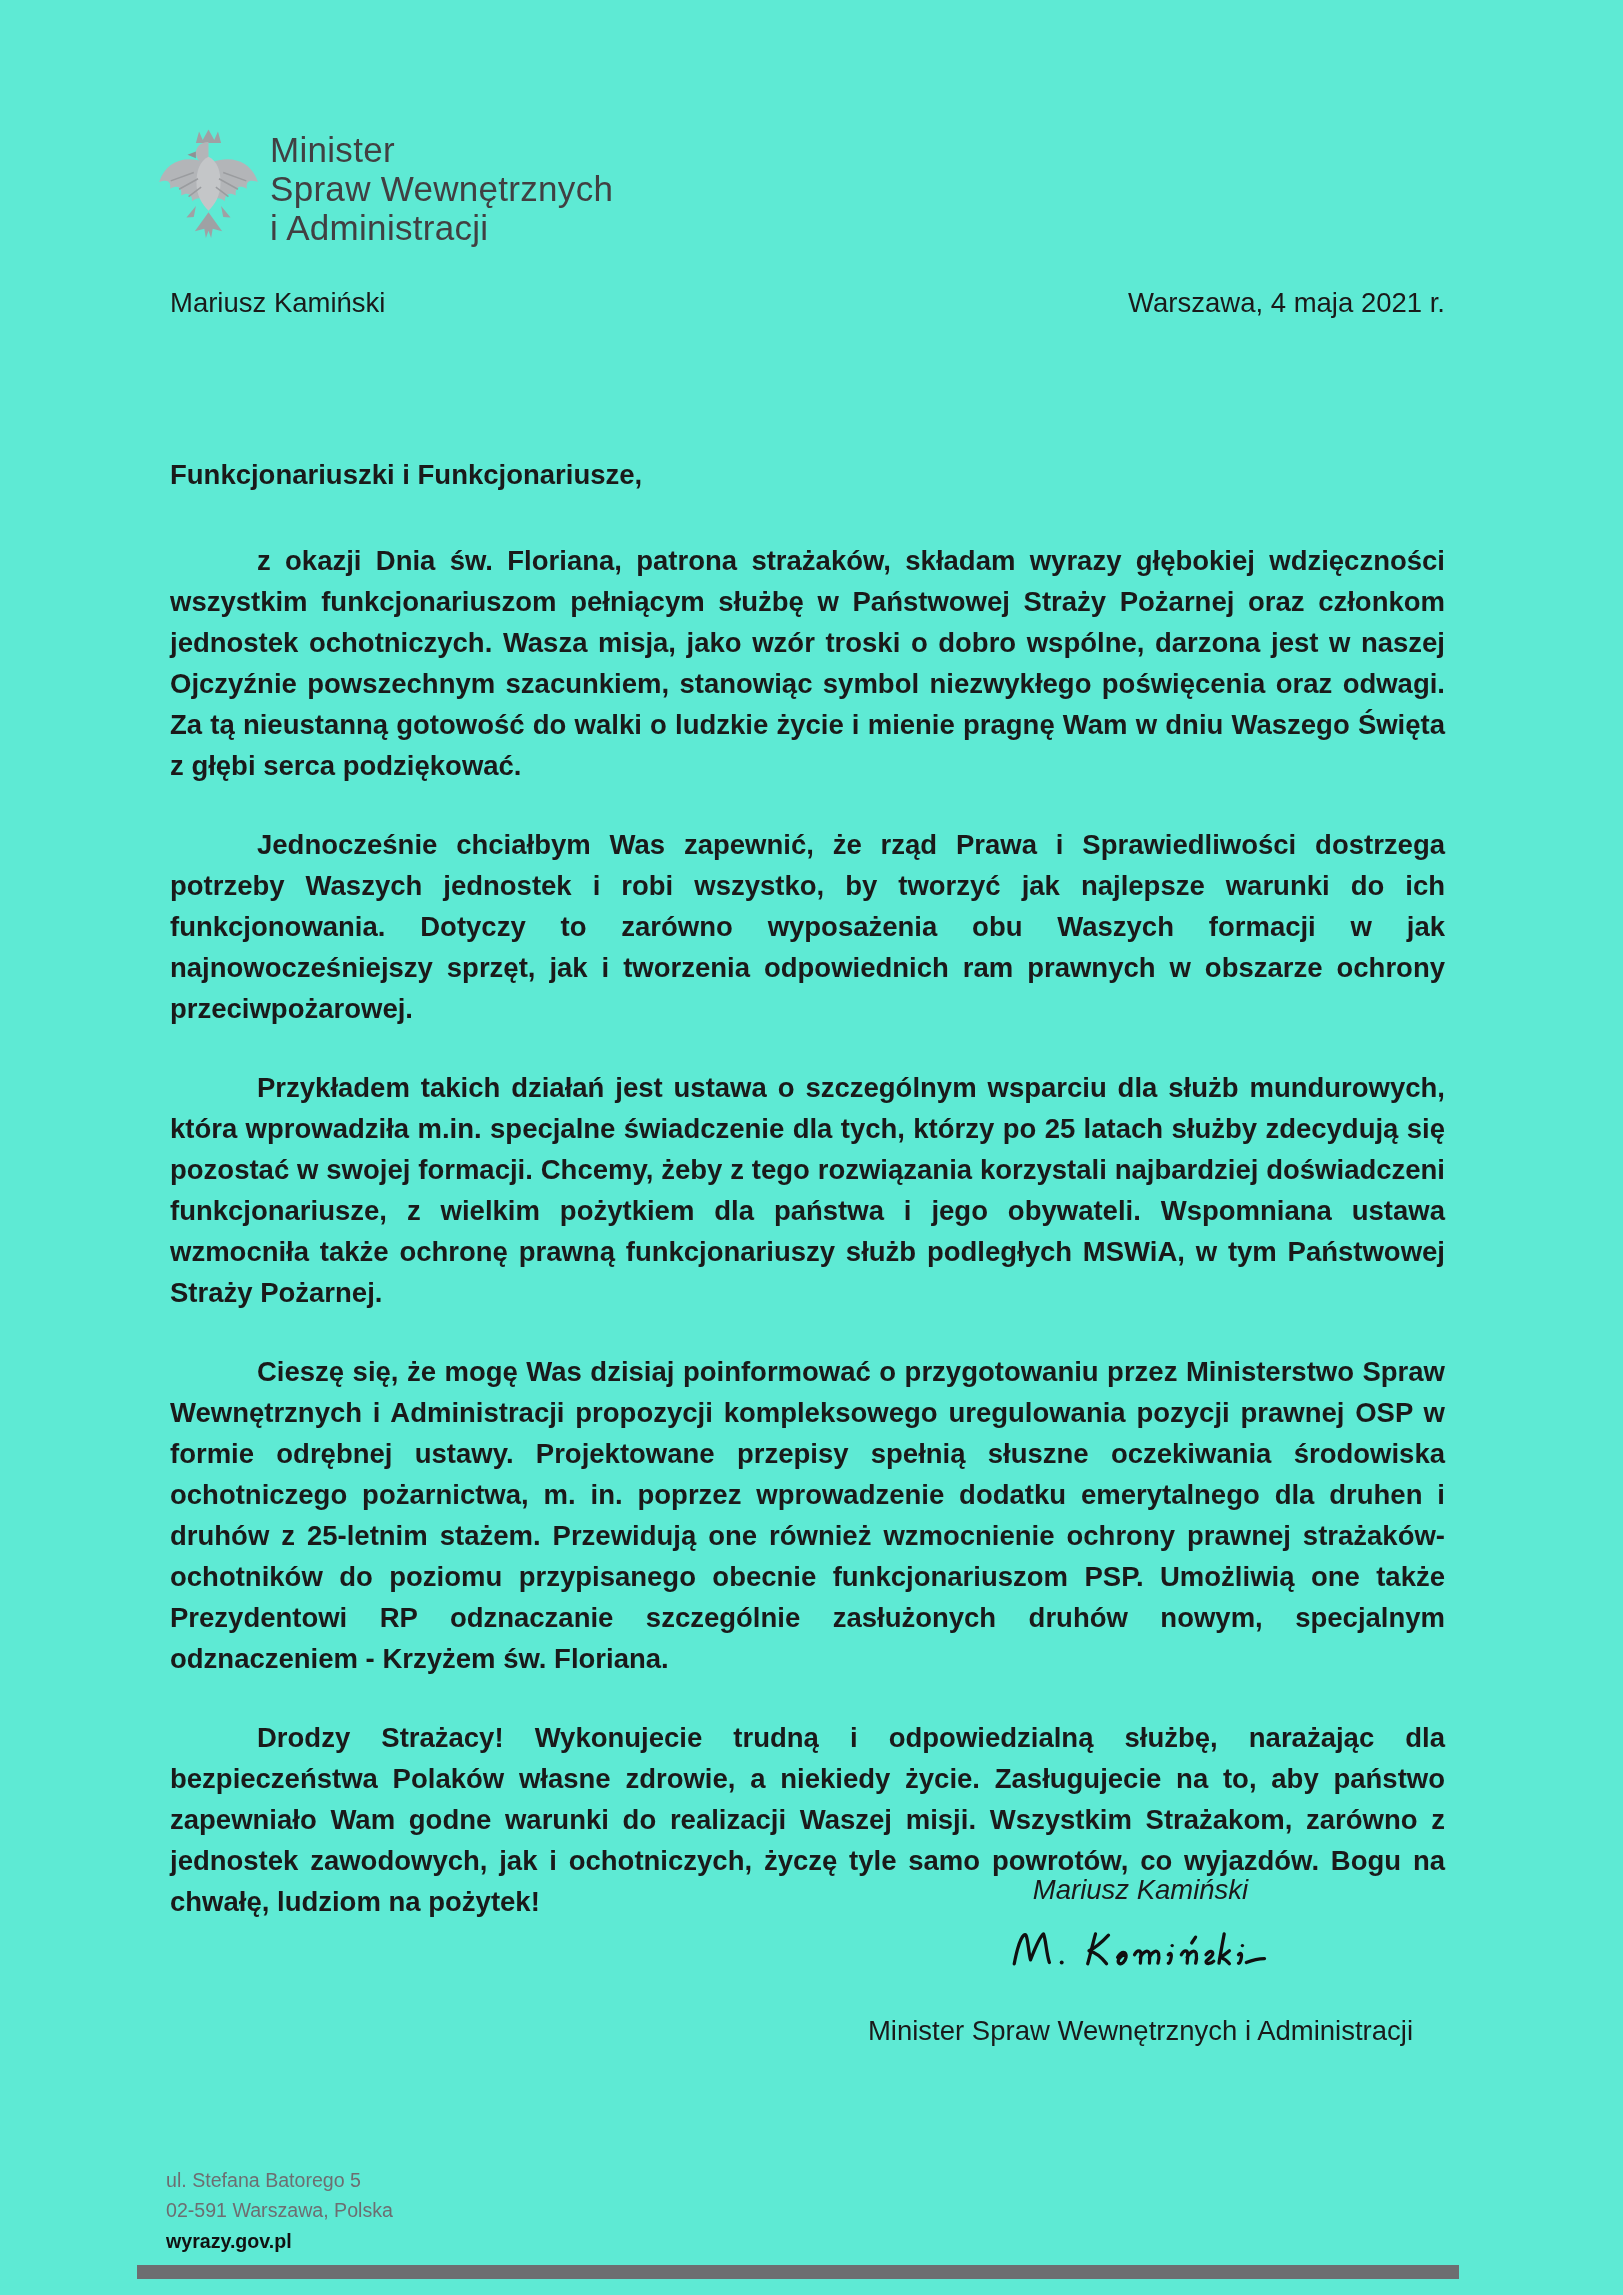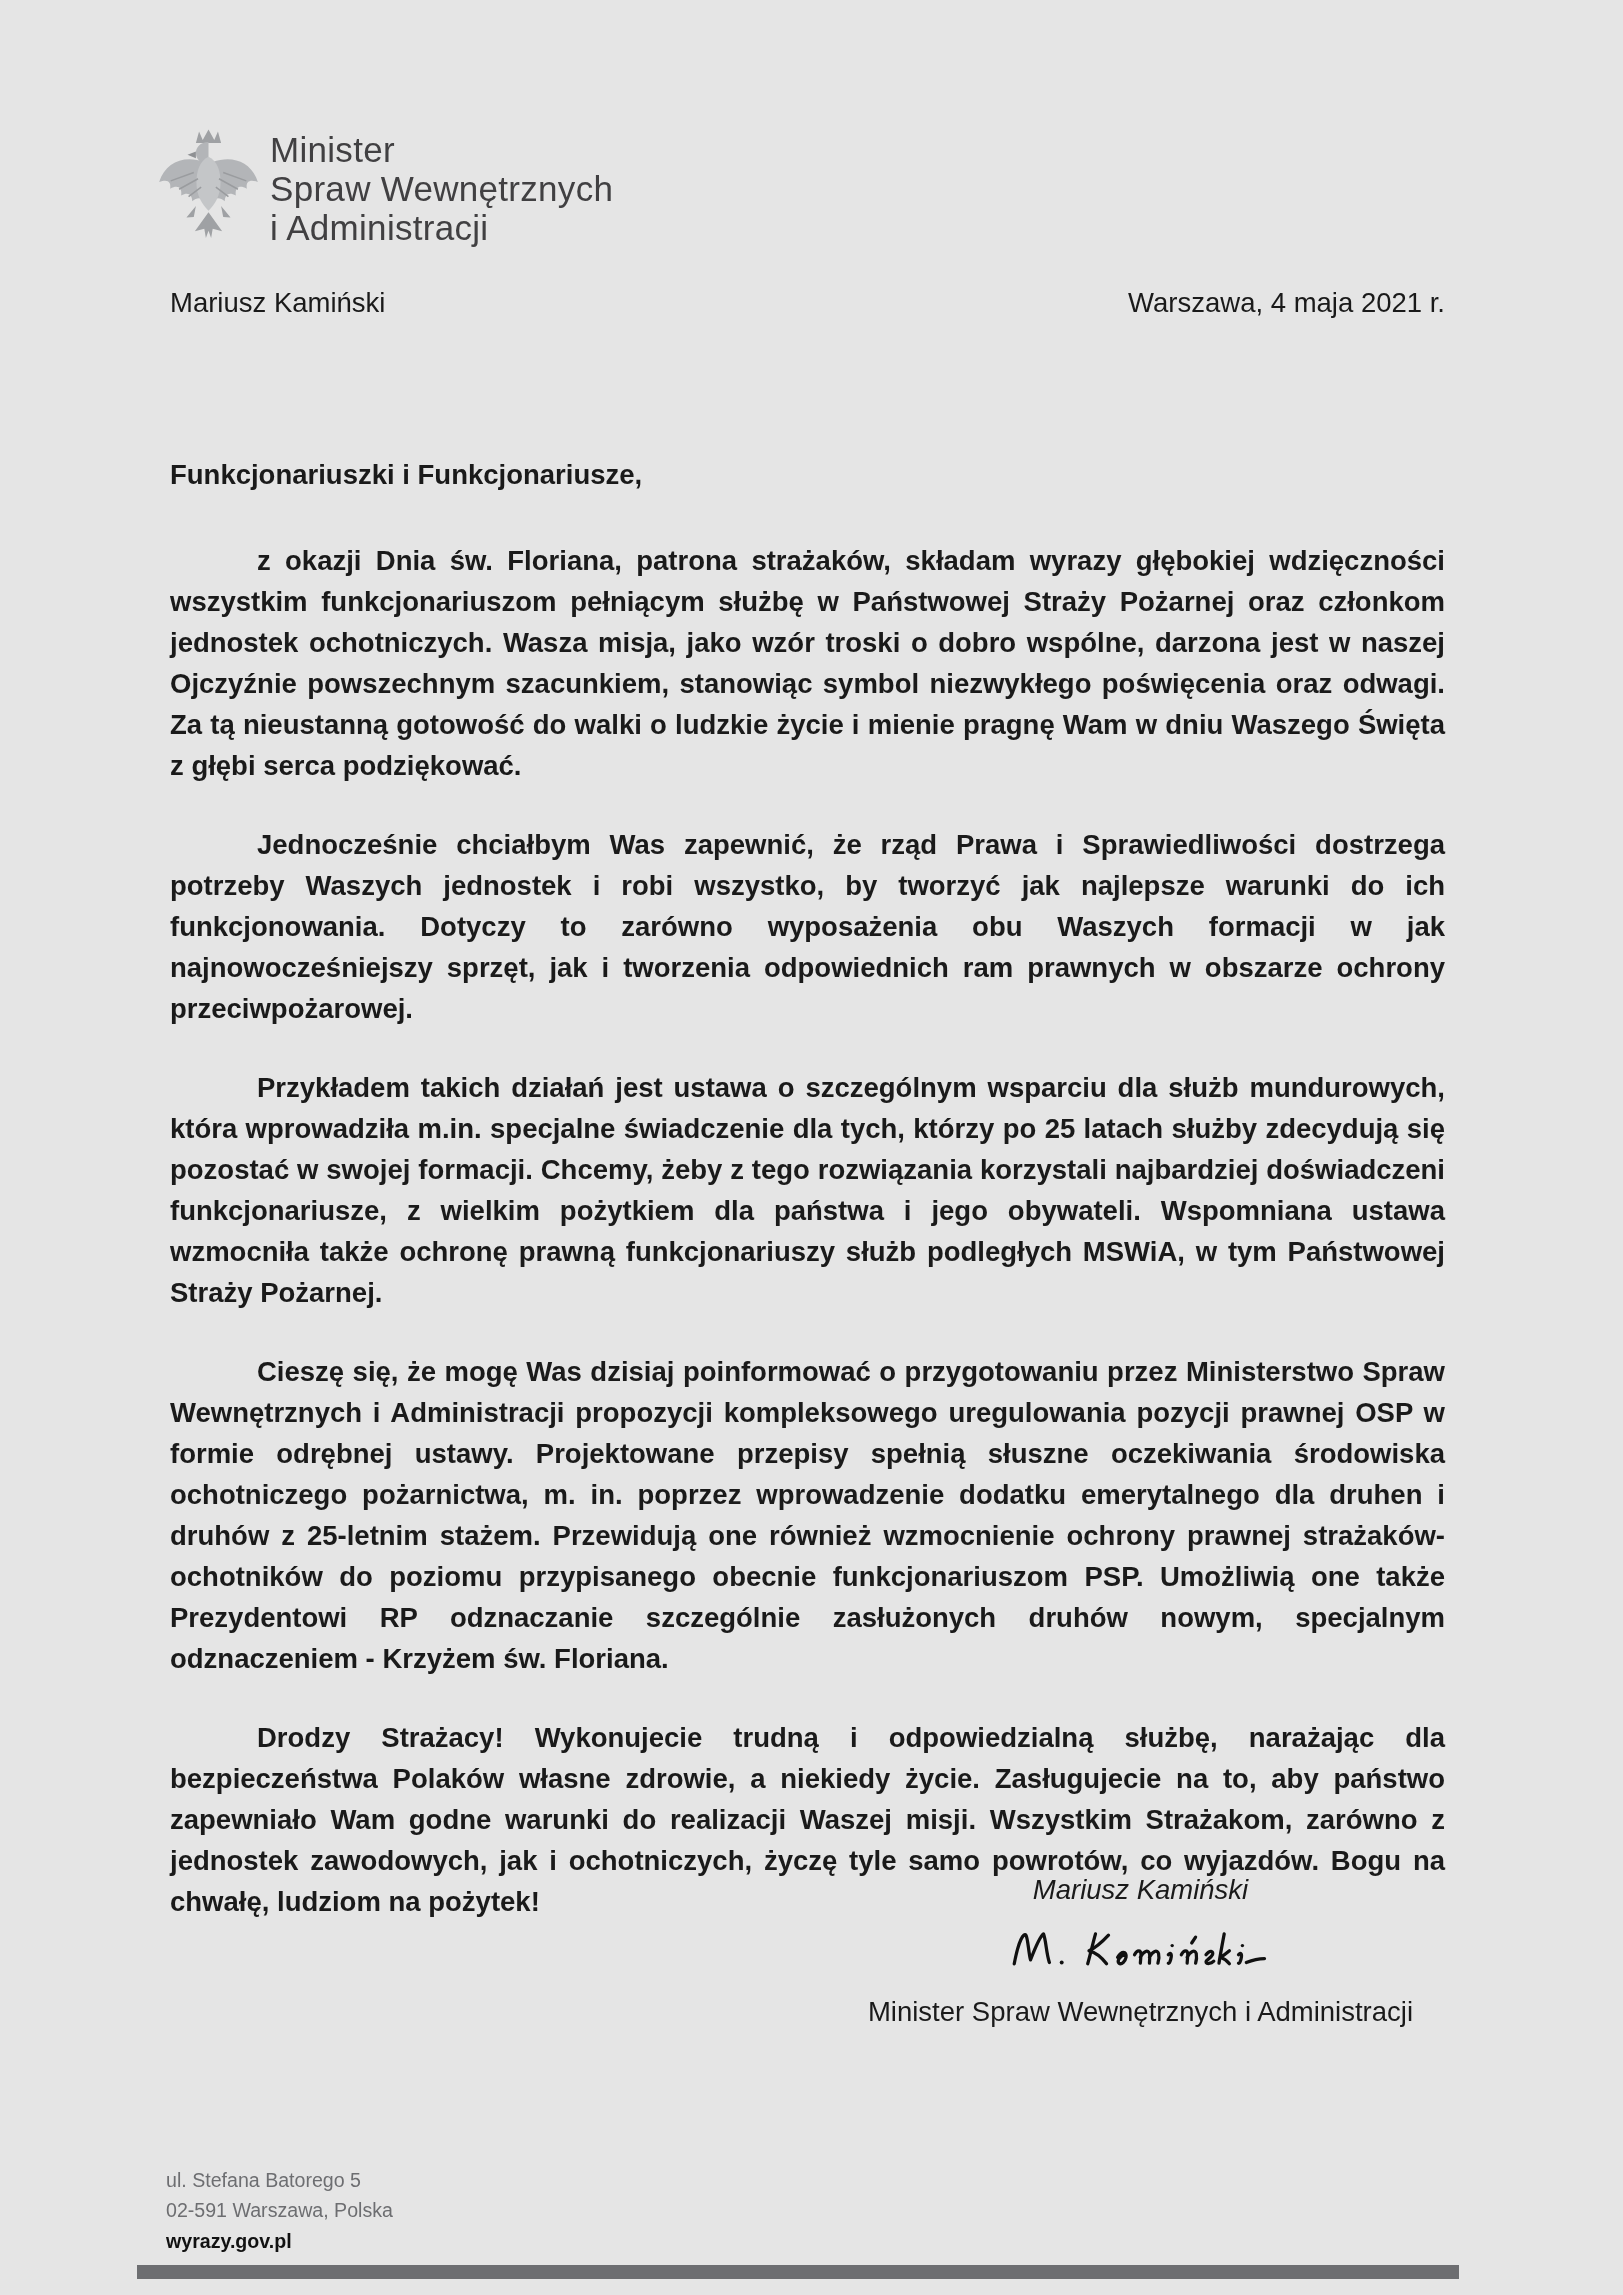--- a/index.html
+++ b/index.html
@@ -4,21 +4,21 @@
 <style>
   * { margin: 0; padding: 0; box-sizing: border-box; }
   html, body { background: #ffffff; }
   body {
     width: 1623px; height: 2295px;
     position: relative;
     font-family: "Liberation Sans", sans-serif;
     color: #1a1a1a;
     overflow: hidden;
   }
-  .page { position: absolute; inset: 0; background: #e5e5e5; }
+  .page { position: absolute; inset: 0; background: #5eead4; }
 
   
   .emblem {
     position: absolute; left: 156px; top: 126px;
     width: 105px; height: 116px;
   }
   .ministry-title {
     position: absolute; left: 270px; top: 130px;
     font-size: 35px; line-height: 39px;
     color: #414042; font-weight: 400;
@@ -46,21 +46,21 @@
   }
   .para:last-child { margin-bottom: 0; }
 
   
   .sign-block {
     position: absolute; right: 178px; top: 1869px;
     width: 609px; text-align: center;
   }
   .sign-name { font-style: italic; font-size: 27.5px; line-height: 41px; }
   .sign-scrawl { margin-top: 6.5px; }
-  .sign-title { font-size: 27.5px; line-height: 41px; margin-top: 7px; }
+  .sign-title { font-size: 27.5px; line-height: 41px; margin-top: 26px; }
 
   
   .footer {
     position: absolute; left: 166px; top: 2165px;
     font-size: 19.6px; line-height: 30px; color: #6d6e71;
   }
   .footer .site { color: #111111; font-weight: 700; margin-top: 1.3px; }
 
   .bottom-bar {
     position: absolute; left: 137px; top: 2265px;

